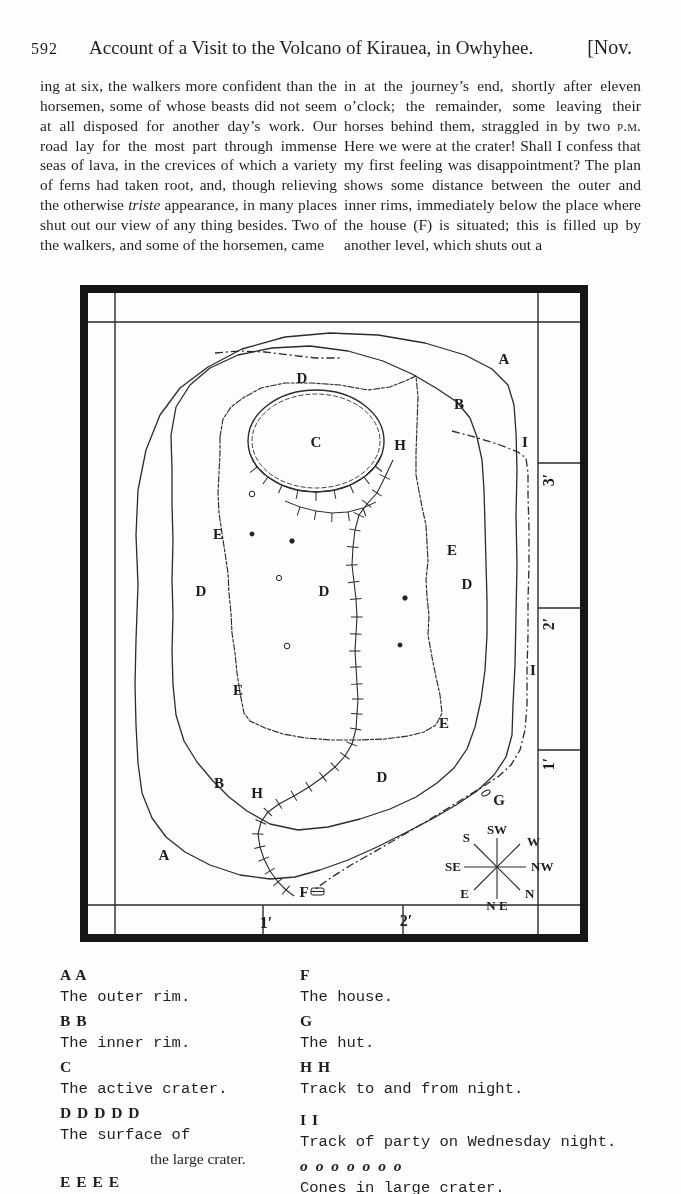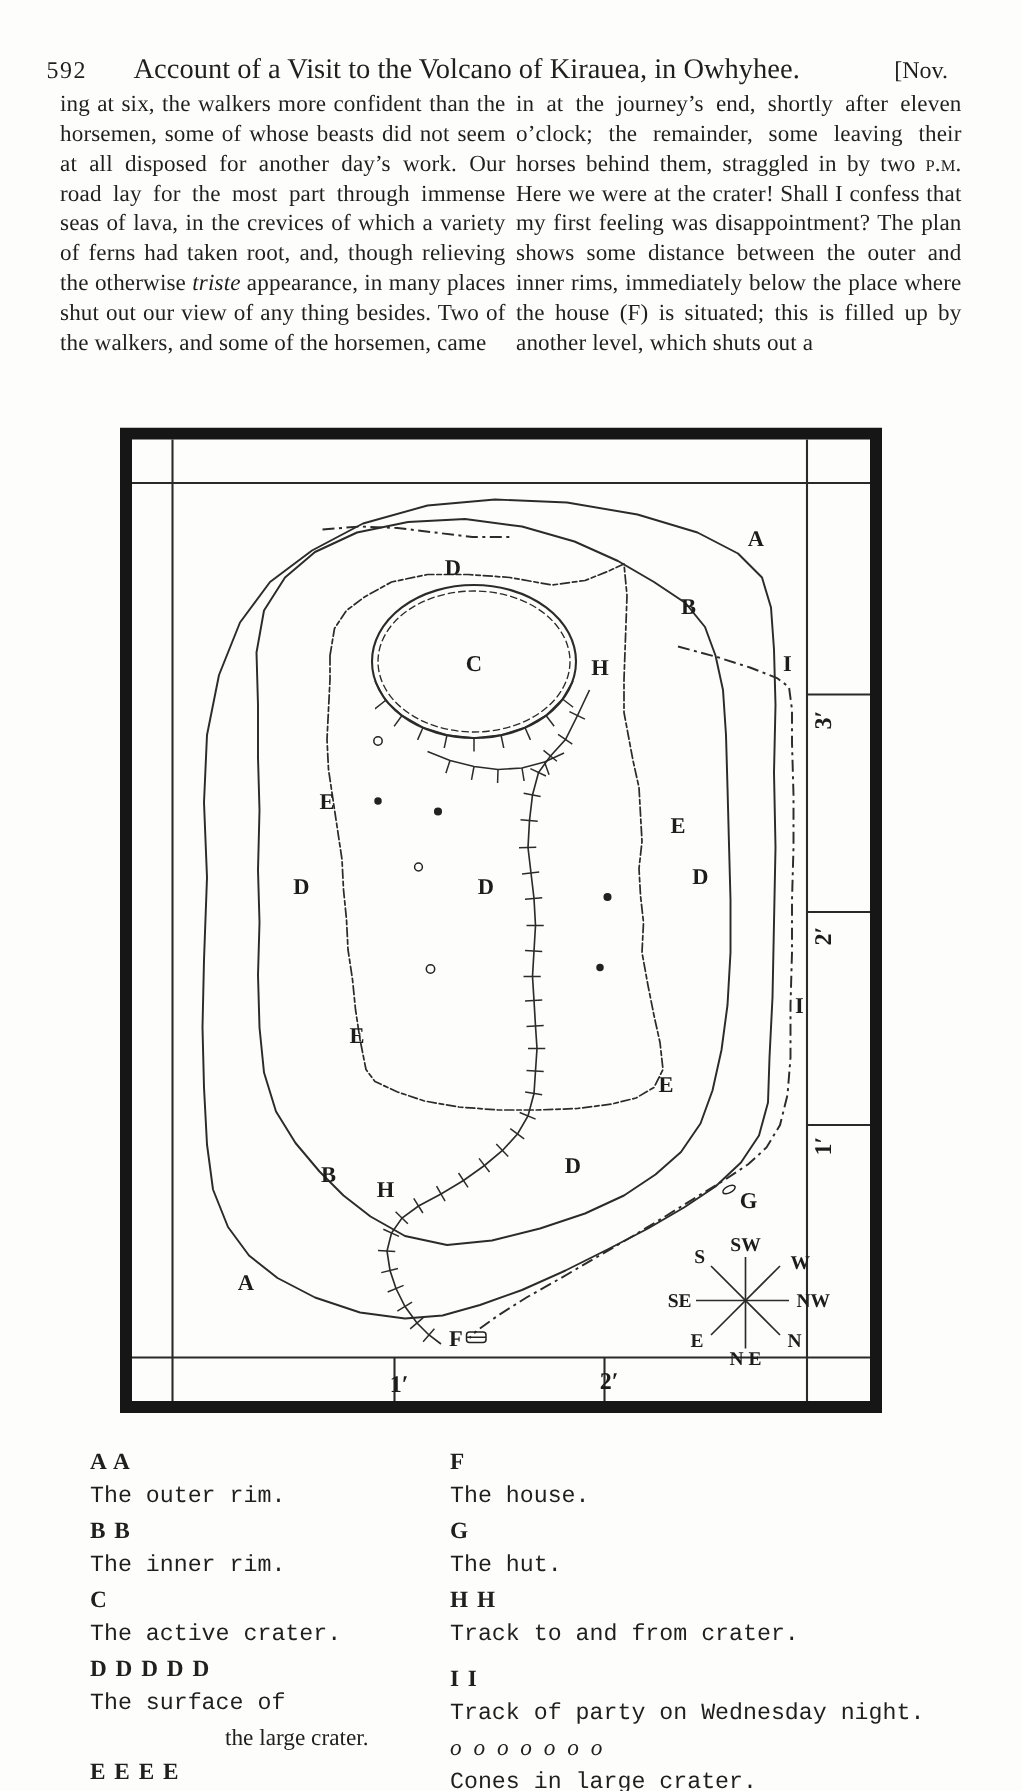--- a/index.html
+++ b/index.html
@@ -6,23 +6,23 @@
   body{
     width:681px;height:1194px;position:relative;
     background:#fdfdfb;color:#1f1f1d;
     font-family:"Liberation Serif","DejaVu Serif",serif;
     overflow:hidden;
   }
   
   .header{position:absolute;top:36px;left:31px;width:601px;display:flex;align-items:baseline;}
   .pageno{width:58px;font-size:16px;letter-spacing:1px;}
   .running-title{flex:1;text-align:left;font-size:19px;}
-  .issue{width:52px;text-align:right;font-size:16px;}
-  
-  .columns{position:absolute;top:60px;left:40px;width:601px;display:flex;gap:7px;}
+  .issue{width:52px;text-align:right;font-size:20px;}
+  
+  .columns{position:absolute;top:76px;left:40px;width:601px;display:flex;gap:7px;}
   .col{width:297px;margin:0;text-align:justify;font-size:15.4px;line-height:1.29;letter-spacing:.1px;}
   .col .sc{font-variant:small-caps;}
   .col i{font-style:italic;}
   
   .map-wrap{position:absolute;left:80px;top:285px;width:508px;height:657px;}
   .map-wrap svg{display:block;}
   .mlab{font-family:"Liberation Serif","DejaVu Serif",serif;font-size:15px;font-weight:700;fill:#1c1c1a;}
   .mscale{font-family:"Liberation Serif","DejaVu Serif",serif;font-size:16px;font-weight:600;fill:#1c1c1a;}
   .mcomp{font-family:"Liberation Serif","DejaVu Serif",serif;font-size:13px;font-weight:600;fill:#1c1c1a;}
   
@@ -30,21 +30,21 @@
   .legend-title{text-align:center;font-style:italic;font-weight:600;transform:translateX(-28px);margin-bottom:4px;}
   .legend-cols{display:flex;}
   .lcol{width:240px;}
   .rcol{flex:1;}
   .lrow,.rrow{display:flex;line-height:23px;flex-direction:column;}
   .lrow .key{min-width:74px;font-weight:600;letter-spacing:1px;white-space:nowrap;}
   .rrow .key{min-width:40px;font-weight:600;letter-spacing:1px;white-space:nowrap;margin-right:6px;}
   .lrow .desc,.rrow .desc{white-space:nowrap;font-family:Liberation Mono, monospace;}
   .d-line2{line-height:23px;margin-left:90px;white-space:nowrap;}
   .gap-row{height:7px;}
-  .key.it{font-style:italic;font-weight:400;letter-spacing:2px;}
+  .key.it{font-style:italic;font-weight:700;letter-spacing:2px;}
 </style>
 </head>
 <body>
 
 <div class="header">
   <span class="pageno">592</span>
   <span class="running-title">Account of a Visit to the Volcano of Kirauea, in Owhyhee.</span>
   <span class="issue">[Nov.</span>
 </div>
 
@@ -190,21 +190,21 @@
       <div class="rrow">
         <span class="key">F</span>
         <span class="desc">The house.</span>
       </div>
       <div class="rrow">
         <span class="key">G</span>
         <span class="desc">The hut.</span>
       </div>
       <div class="rrow">
         <span class="key">H H</span>
-        <span class="desc">Track to and from crater.</span>
+        <span class="desc">Track to and from night.</span>
       </div>
       <div class="gap-row"></div>
       <div class="rrow">
         <span class="key">I I</span>
         <span class="desc">Track of party on Wednesday night.</span>
       </div>
       <div class="rrow">
         <span class="key it">o o o o o o o</span>
         <span class="desc">Cones in large crater.</span>
       </div>

